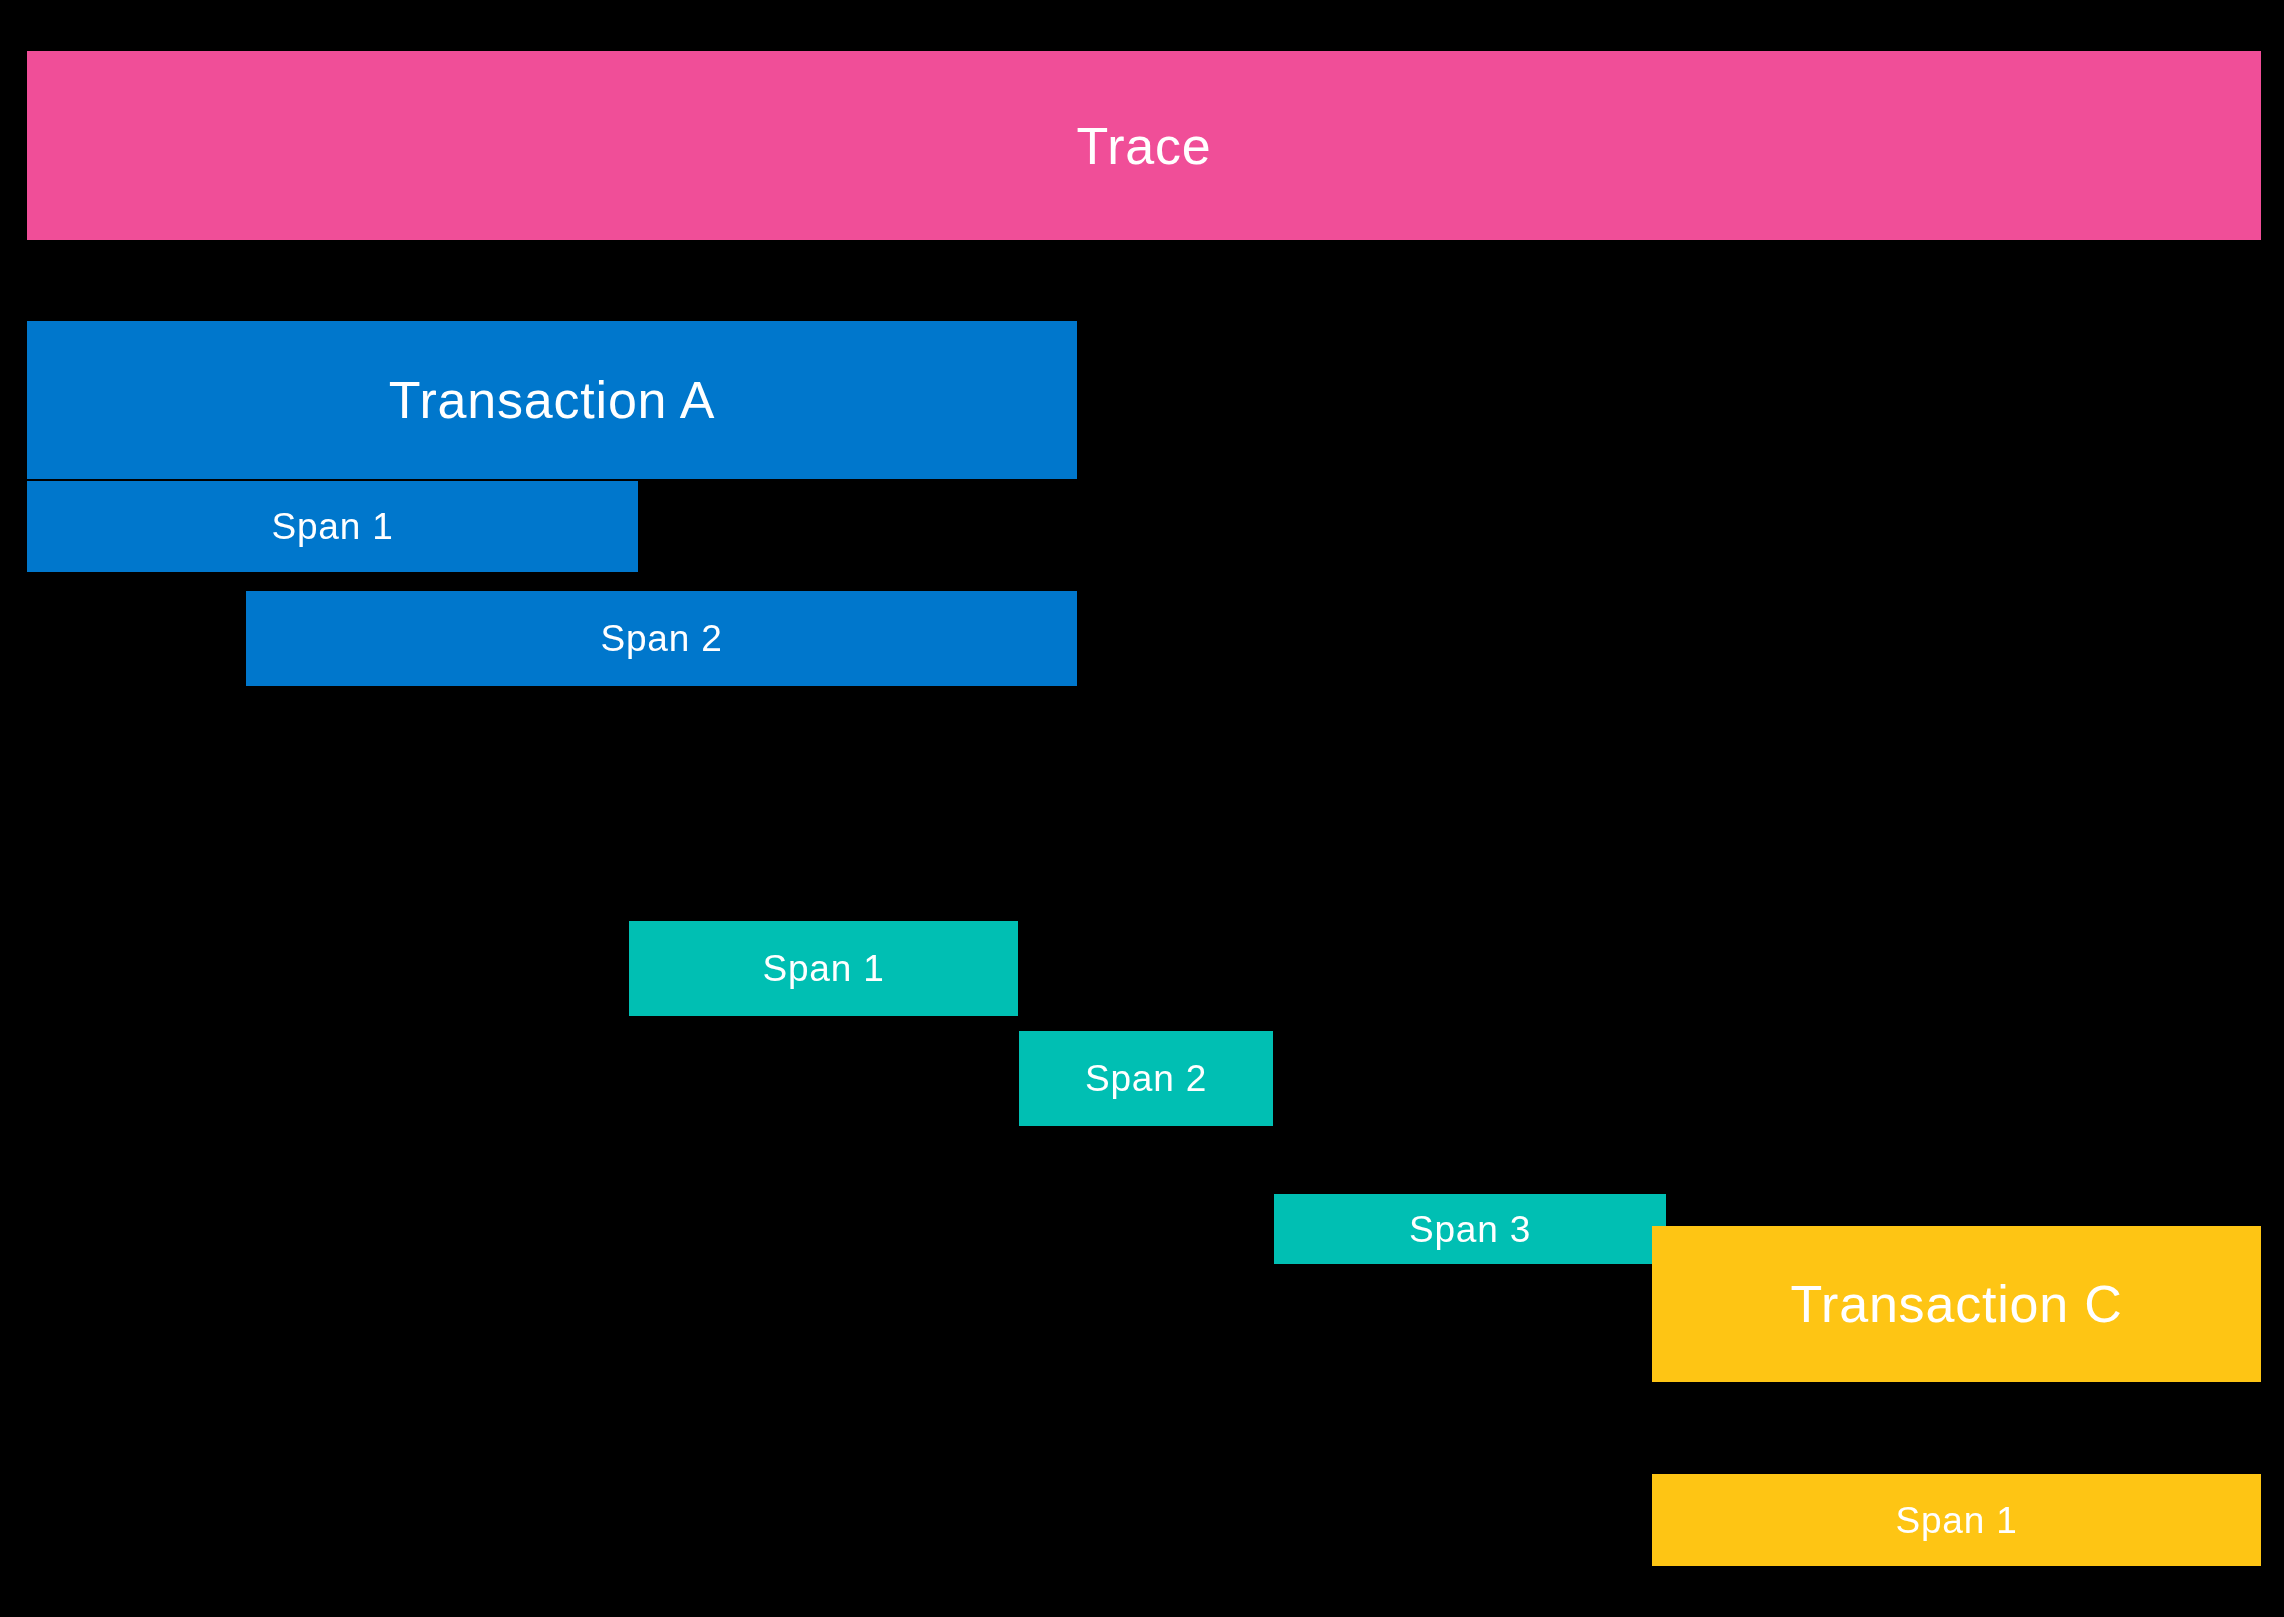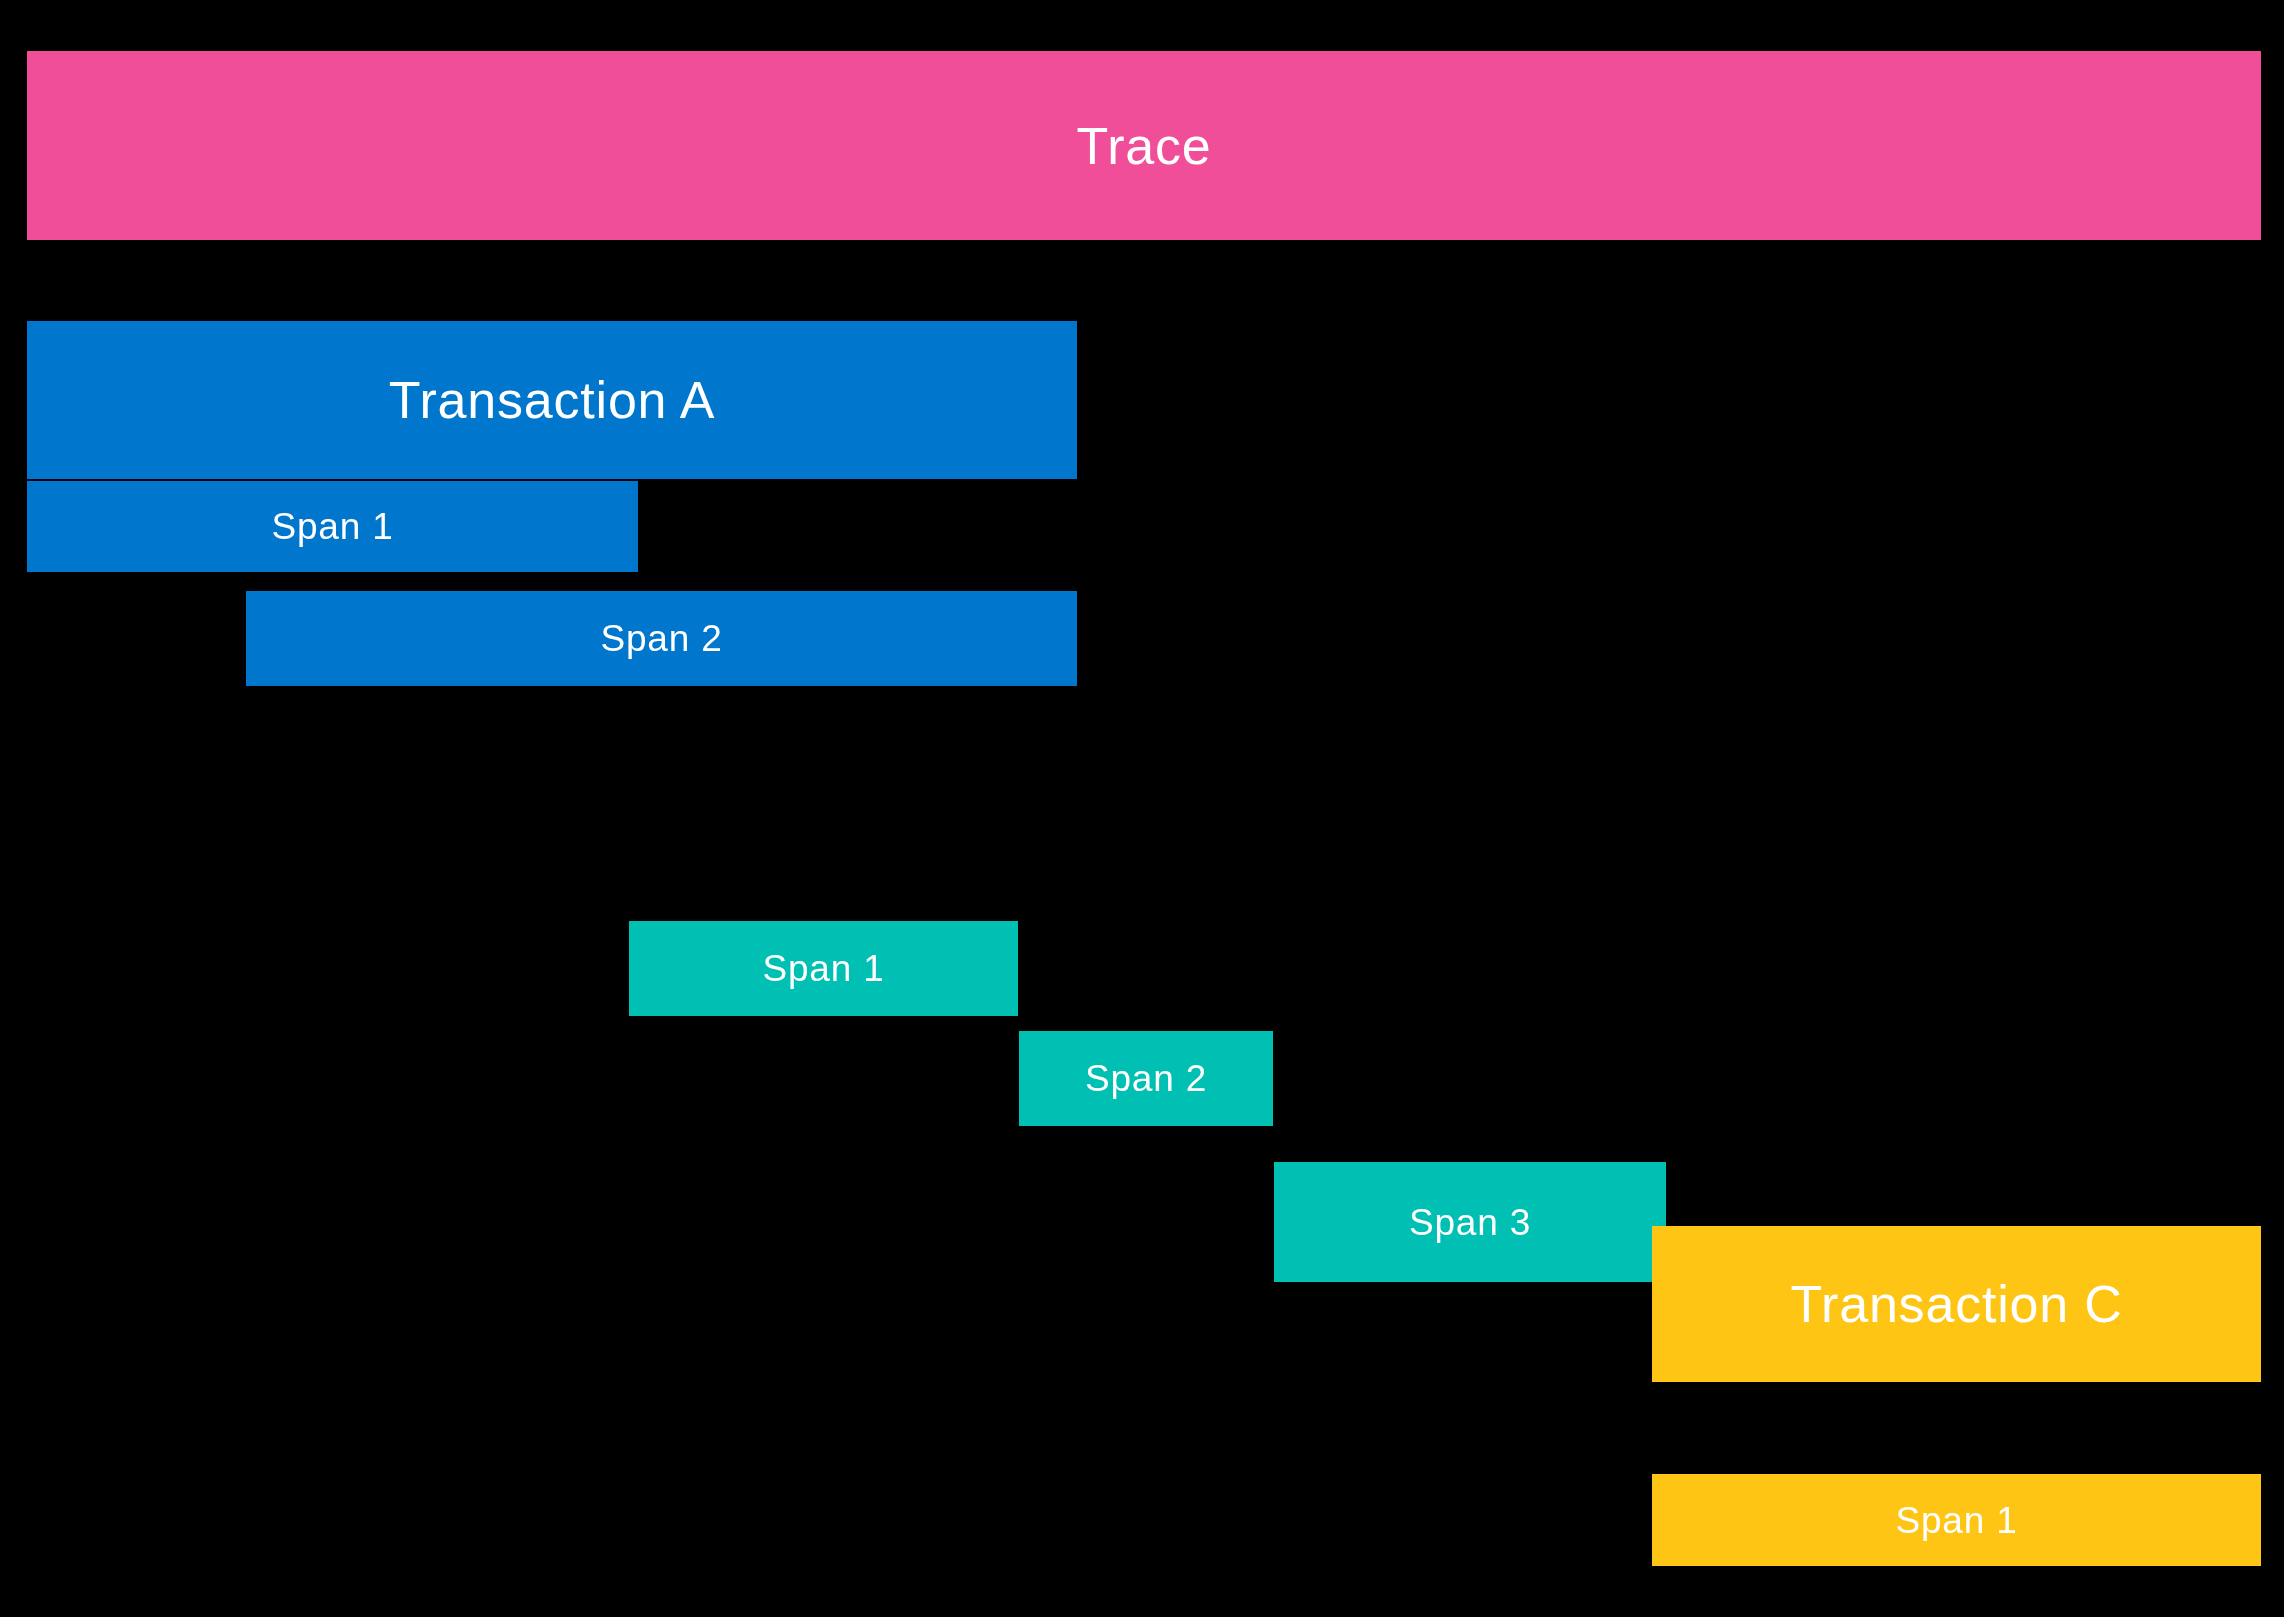--- a/index.html
+++ b/index.html
@@ -31,21 +31,21 @@
   .label-sm { font-size: 37px; font-weight: 500; letter-spacing: 0.8px; }
 
   
   #trace-bar        { left: 27px;   top: 51px;   width: 2234px; height: 189px; }
   #txa-bar          { left: 27px;   top: 306px;  width: 1050px; height: 158px; margin-top: 15px; }
   #txa-span1        { left: 27px;   top: 481px;  width: 611px;  height: 91px; }
   #txa-span2        { left: 246px;  top: 591px;  width: 831px; height: 95px; }
   #txb-bar          { left: 629px;  top: 749px;  width: 1036px; height: 156px; }
   #txb-span1        { left: 629px;  top: 921px; width: 389px;  height: 95px; }
   #txb-span2        { left: 1019px; top: 1031px; width: 254px;  height: 95px; }
-  #txb-span3        { left: 1274px; top: 1162px; width: 392px;  height: 120px; }
+  #txb-span3        { left: 1274px; top: 1194px; width: 392px;  height: 70px; }
   #txc-bar          { left: 1652px; top: 1226px; width: 609px;  height: 156px; }
   #txc-span1        { left: 1652px; top: 1474px; width: 609px;  height: 92px; }
 </style>
 </head>
 <body>
 
 <div class="canvas">
 
   <div class="bar" id="trace-bar" style="background-color: rgb(240, 78, 152);">
     <span class="label label-lg">Trace</span>

